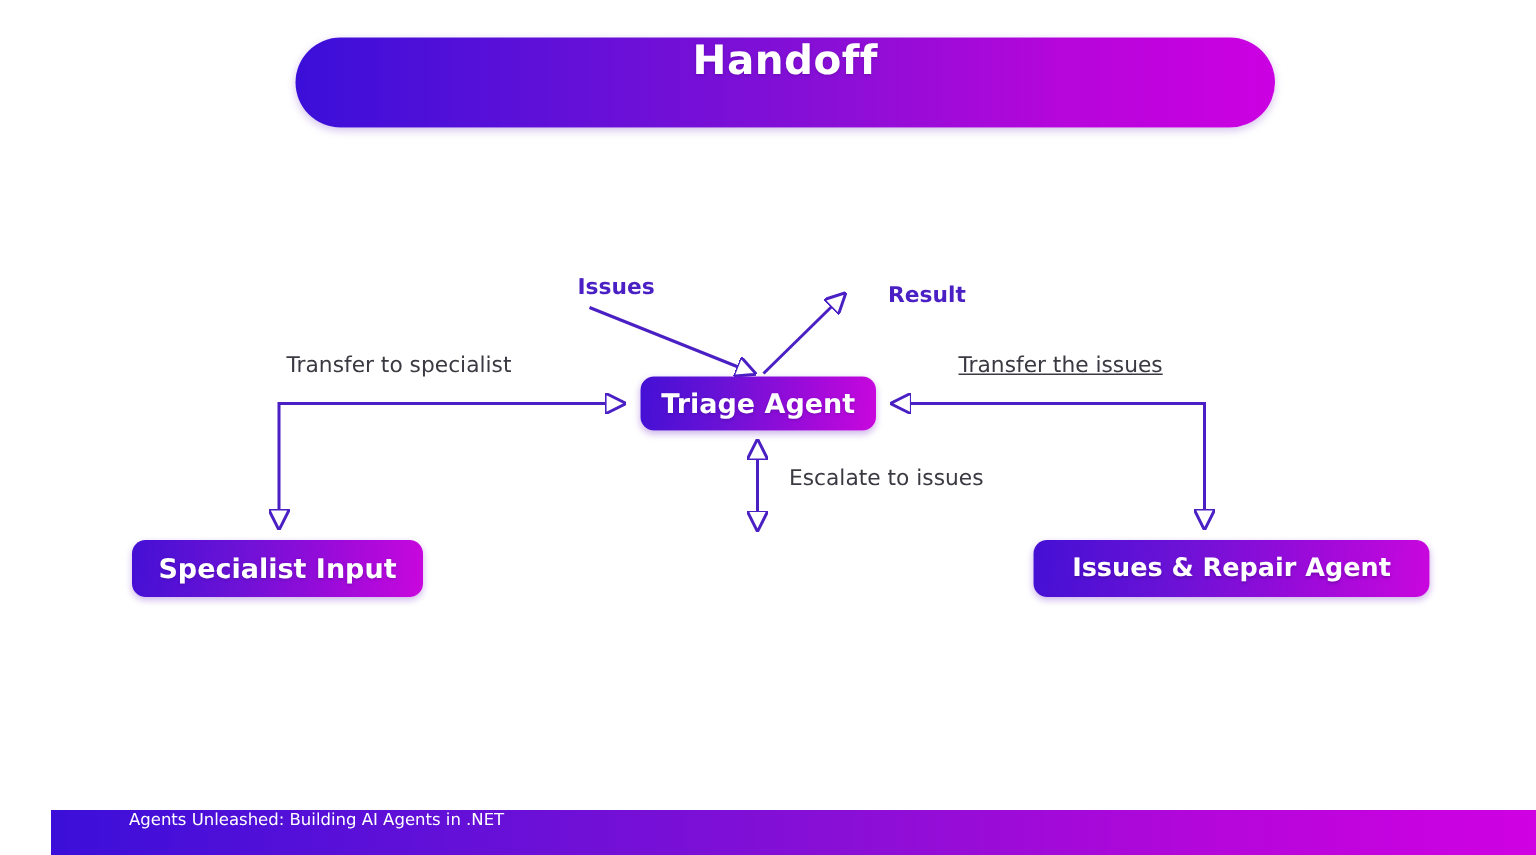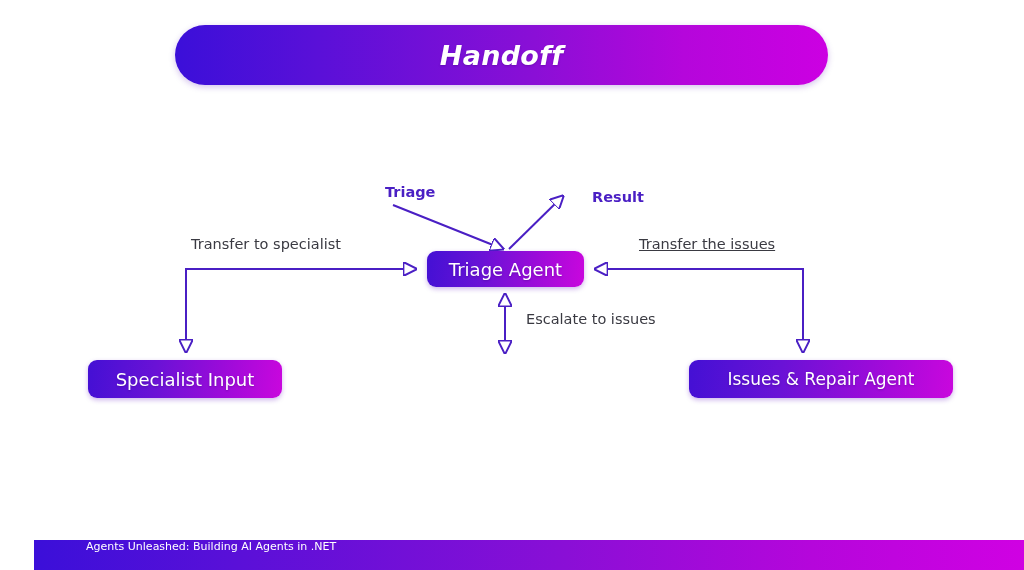--- a/index.html
+++ b/index.html
@@ -11,31 +11,30 @@
     height: 570px;
     background: #ffffff;
     font-family: "DejaVu Sans", sans-serif;
     overflow: hidden;
     position: relative;
   }
 
   
   .title-banner {
     position: absolute;
-    left: 175px;
+    left: 197px;
     top: 25px;
     width: 653px;
     height: 60px;
     border-radius: 30px;
     background: linear-gradient(90deg, #3b0fd9 0%, #5a10d8 22%, #8a0fd6 55%, #b506db 78%, #cc00e2 100%);
     box-shadow: 0 2px 6px rgba(80, 10, 180, 0.25);
     display: flex;
-    align-items: center;
+    align-items: flex-start;
     justify-content: center;
-    font-style: italic;
   }
   .title-text {
     color: #ffffff;
     font-size: 27px;
     font-weight: bold;
     letter-spacing: 0.3px;
     text-shadow: 0 1px 2px rgba(60, 0, 120, 0.35);
   }
 
   
@@ -55,21 +54,21 @@
   
   .node {
     position: absolute;
     border-radius: 9px;
     display: flex;
     align-items: center;
     justify-content: center;
     background: linear-gradient(95deg, #4410d4 0%, #6a12d6 35%, #9a0bd9 68%, #c907dd 100%);
     box-shadow: 0 2px 5px rgba(90, 10, 190, 0.30);
     color: #ffffff;
-    font-weight: normal;
+    font-weight: bold;
     text-shadow: 0 1px 2px rgba(50, 0, 110, 0.35);
   }
   .node-triage {
     left: 427px;
     top: 251px;
     width: 157px;
     height: 36px;
     font-size: 18px;
   }
   .node-specialist {
@@ -166,21 +165,21 @@
   <div class="node node-triage">
     <span>Triage Agent</span>
   </div>
   <div class="node node-specialist">
     <span>Specialist Input</span>
   </div>
   <div class="node node-issues">
     <span>Issues &amp; Repair Agent</span>
   </div>
 
-  <div class="io-label label-input">Triage</div>
+  <div class="io-label label-input">Issues</div>
   <div class="io-label label-result">Result</div>
 
   <div class="edge-label label-transfer-specialist">Transfer to specialist</div>
   <div class="edge-label label-escalate">Escalate to issues</div>
   <div class="edge-label label-transfer-issues">Transfer the issues</div>
 
 </div>
 
 <div class="footer-bar">
   <span class="footer-text">Agents Unleashed: Building AI Agents in .NET</span>

